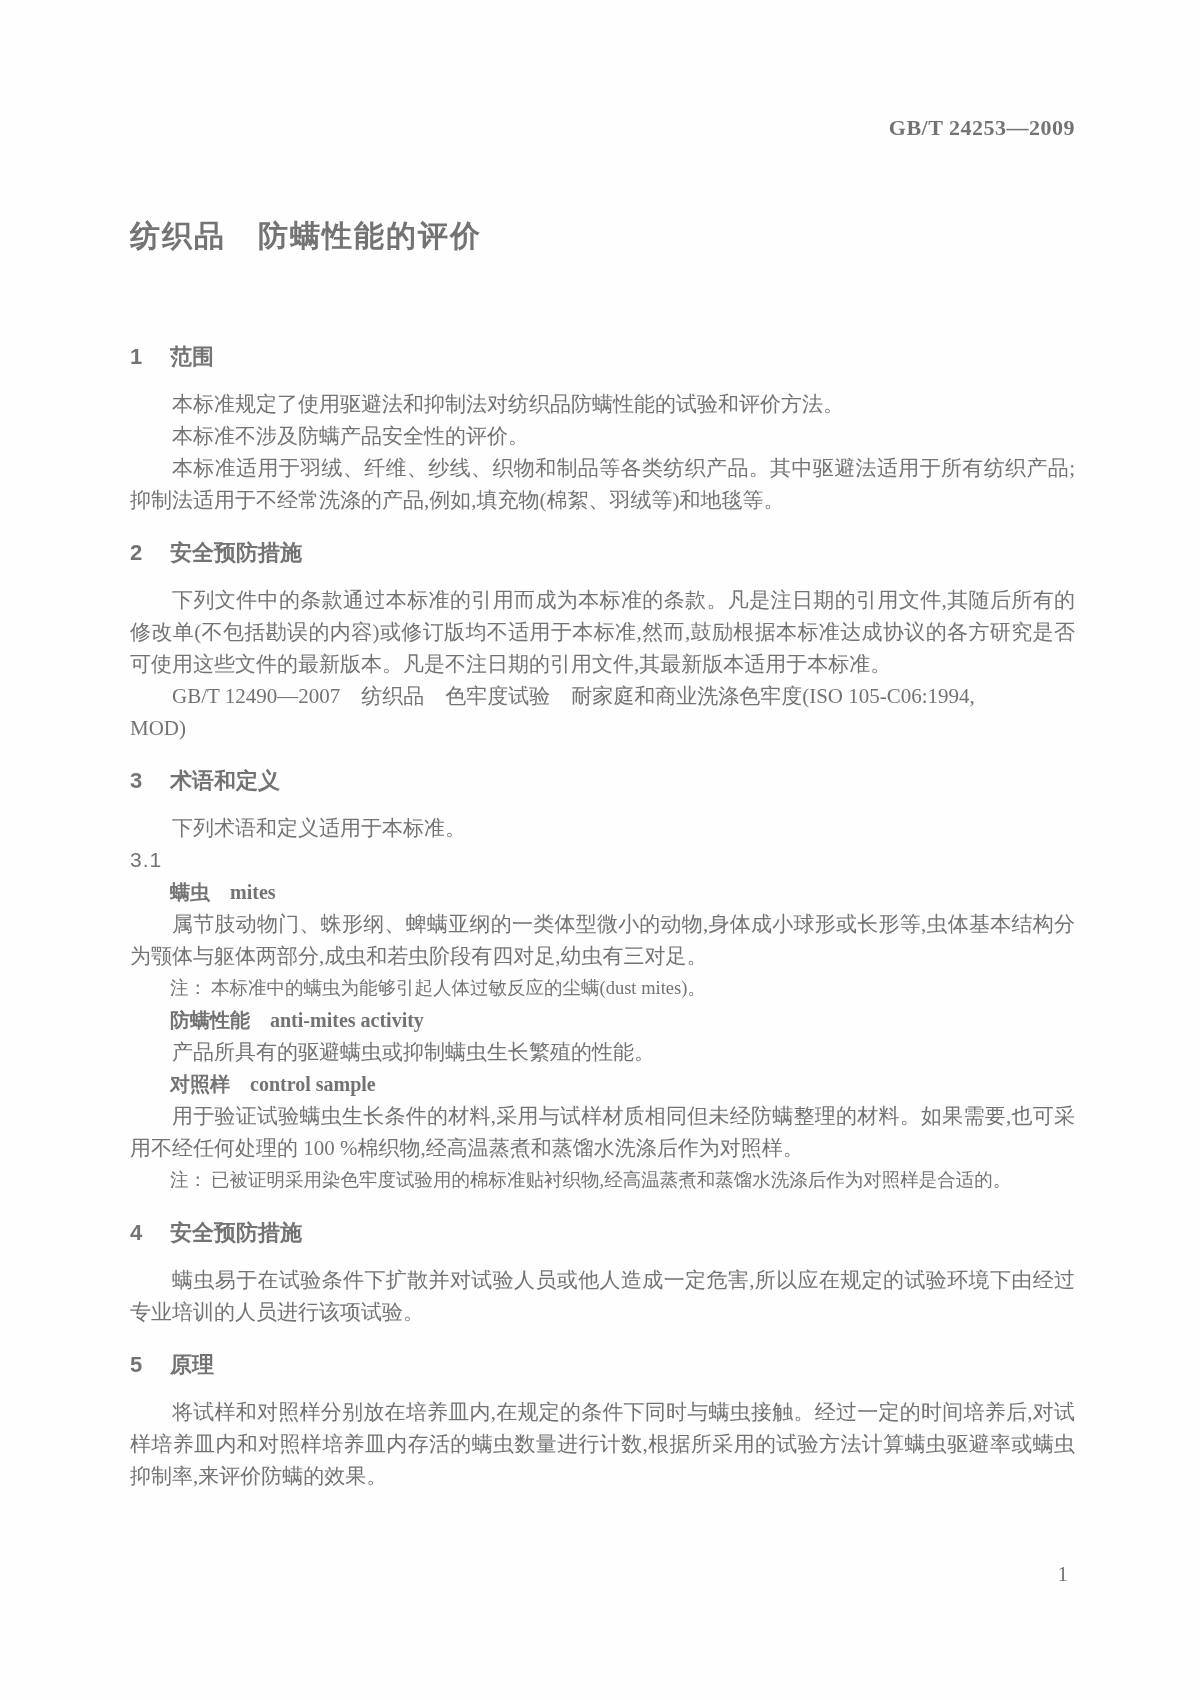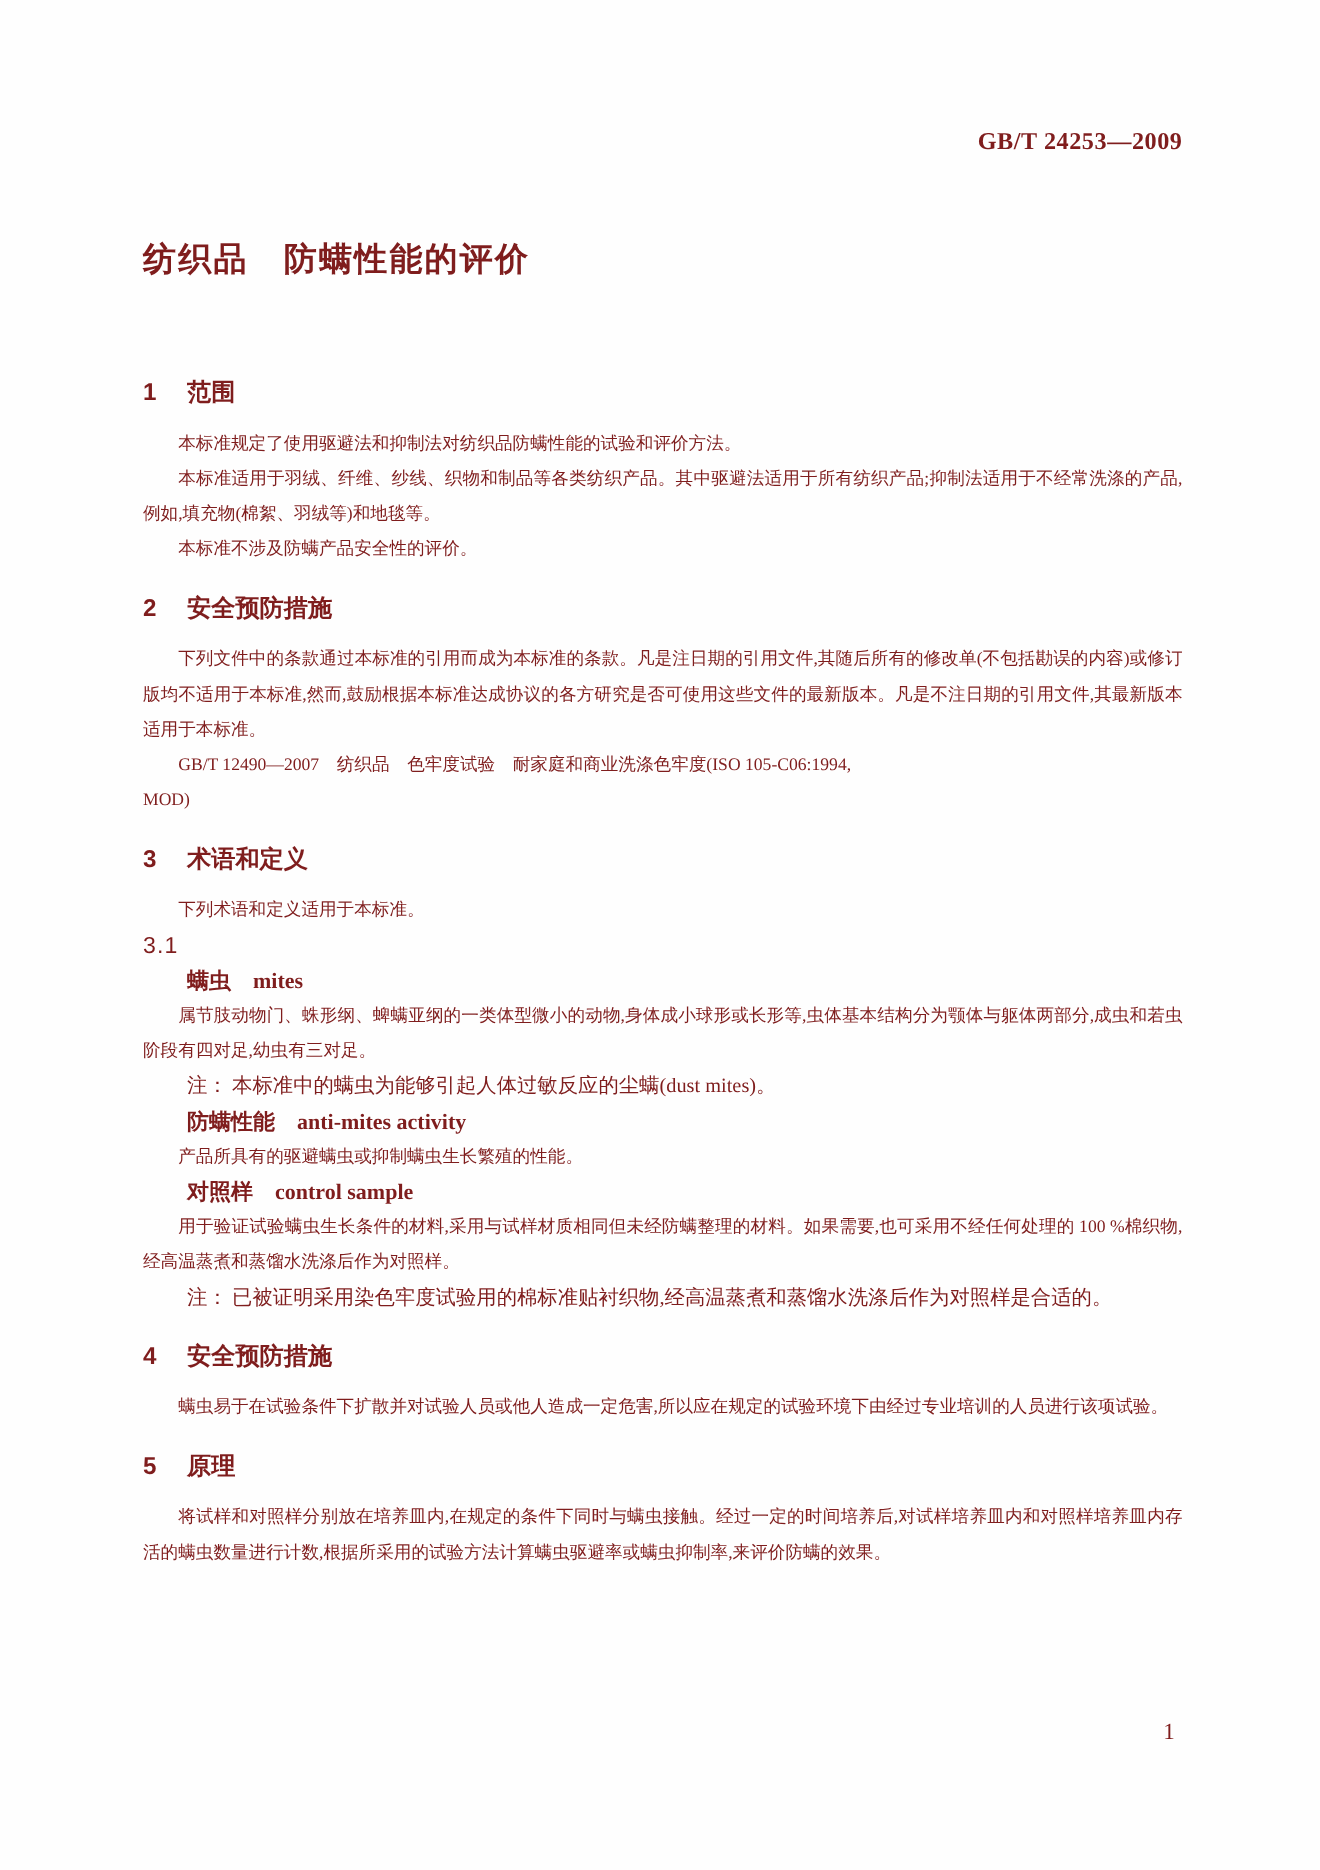--- a/index.html
+++ b/index.html
@@ -7,21 +7,21 @@
     padding: 0;
     background: #ffffff;
   }
   .page {
     position: relative;
     width: 1200px;
     height: 1700px;
     background: #fefefe;
     overflow: hidden;
     font-family: "Liberation Serif", "DejaVu Serif", serif;
-    color: #7f1d1d;
+    color: #737373;
   }
   .content {
     position: absolute;
     left: 130px;
     top: 0;
     width: 945px;
   }
   .doc-number {
     margin-top: 114px;
     text-align: right;
@@ -47,21 +47,21 @@
     line-height: 26px;
     margin: 24px 0 18px 0;
   }
   .h:first-child { margin-top: 0; }
   .h .h-num {
     display: inline-block;
     min-width: 40px;
     font-weight: bold;
   }
   .para, .cont {
-    font-size: 16px;
+    font-size: 21px;
     line-height: 32px;
     margin: 0;
     text-align: justify;
   }
   .para { text-indent: 2em; }
   .cont { text-indent: 0; }
   .clause {
     font-family: "Liberation Sans", "DejaVu Sans", sans-serif;
     font-size: 21px;
     line-height: 32px;
@@ -98,22 +98,22 @@
 </head>
 <body>
 
 <div class="page">
   <div class="content">
     <div class="doc-number">GB/T 24253—2009</div>
     <div class="doc-title">纺织品　防螨性能的评价</div>
     <div id="doc-body">
         <div class="h"><span class="h-num">1</span><span class="h-text">范围</span></div>
         <p class="para">本标准规定了使用驱避法和抑制法对纺织品防螨性能的试验和评价方法。</p>
+        <p class="para">本标准不涉及防螨产品安全性的评价。</p>
         <p class="para">本标准适用于羽绒、纤维、纱线、织物和制品等各类纺织产品。其中驱避法适用于所有纺织产品;抑制法适用于不经常洗涤的产品,例如,填充物(棉絮、羽绒等)和地毯等。</p>
-        <p class="para">本标准不涉及防螨产品安全性的评价。</p>
         <div class="h"><span class="h-num">2</span><span class="h-text">安全预防措施</span></div>
         <p class="para">下列文件中的条款通过本标准的引用而成为本标准的条款。凡是注日期的引用文件,其随后所有的修改单(不包括勘误的内容)或修订版均不适用于本标准,然而,鼓励根据本标准达成协议的各方研究是否可使用这些文件的最新版本。凡是不注日期的引用文件,其最新版本适用于本标准。</p>
         <p class="para">GB/T 12490—2007　纺织品　色牢度试验　耐家庭和商业洗涤色牢度(ISO 105-C06:1994,</p>
         <p class="cont">MOD)</p>
         <div class="h"><span class="h-num">3</span><span class="h-text">术语和定义</span></div>
         <p class="para">下列术语和定义适用于本标准。</p>
         <div class="clause">3.1</div>
         <div class="term"><span class="term-zh">螨虫</span><span class="term-en">mites</span></div>
         <p class="para">属节肢动物门、蛛形纲、蜱螨亚纲的一类体型微小的动物,身体成小球形或长形等,虫体基本结构分为颚体与躯体两部分,成虫和若虫阶段有四对足,幼虫有三对足。</p>
         <div class="note"><span class="note-label">注：</span><span class="note-text">本标准中的螨虫为能够引起人体过敏反应的尘螨(dust mites)。</span></div>

